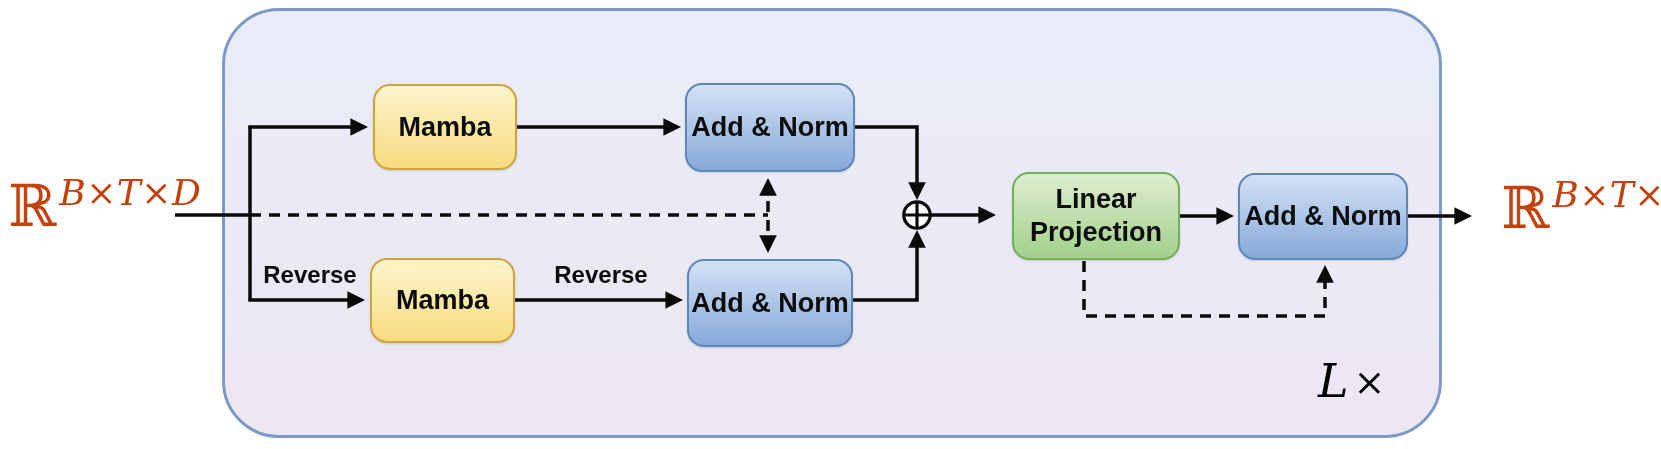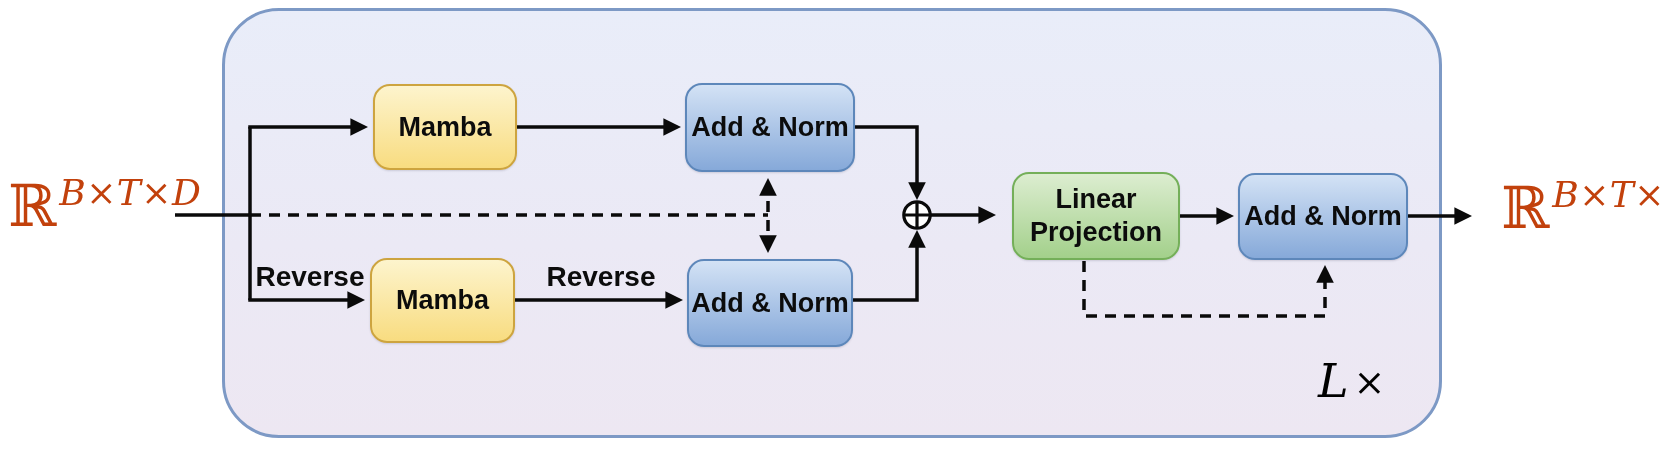--- a/index.html
+++ b/index.html
@@ -36,21 +36,21 @@
   .green{background:linear-gradient(180deg,#dcedd0 0%,#a3d08b 100%);border:2.5px solid #74af59;}
   .b-mamba-top{left:373px;top:84px;width:144px;height:86px;}
   .b-addnorm-top{left:685px;top:83px;width:170px;height:89px;}
   .b-mamba-bot{left:370px;top:258px;width:145px;height:85px;}
   .b-addnorm-bot{left:687px;top:259px;width:166px;height:88px;}
   .b-linear{left:1000px;top:172px;width:168px;height:88px;padding:0 12px;margin-left:12px;}
   .b-addnorm-out{left:1238px;top:173px;width:170px;height:87px;}
   
   .edge-label{
     position:absolute;
-    font-weight:bold;font-size:28px;color:#0c0c0c;
+    font-weight:bold;font-size:24px;color:#0c0c0c;
     text-align:center;line-height:1;
   }
   .rev1{left:240px;top:263px;width:140px;}
   .rev2{left:536px;top:263px;width:130px;}
   
   .tensor{
     position:absolute;
     color:#c2410c;white-space:nowrap;
     font-family:"DejaVu Serif","DejaVu Sans",serif;
     line-height:1;

